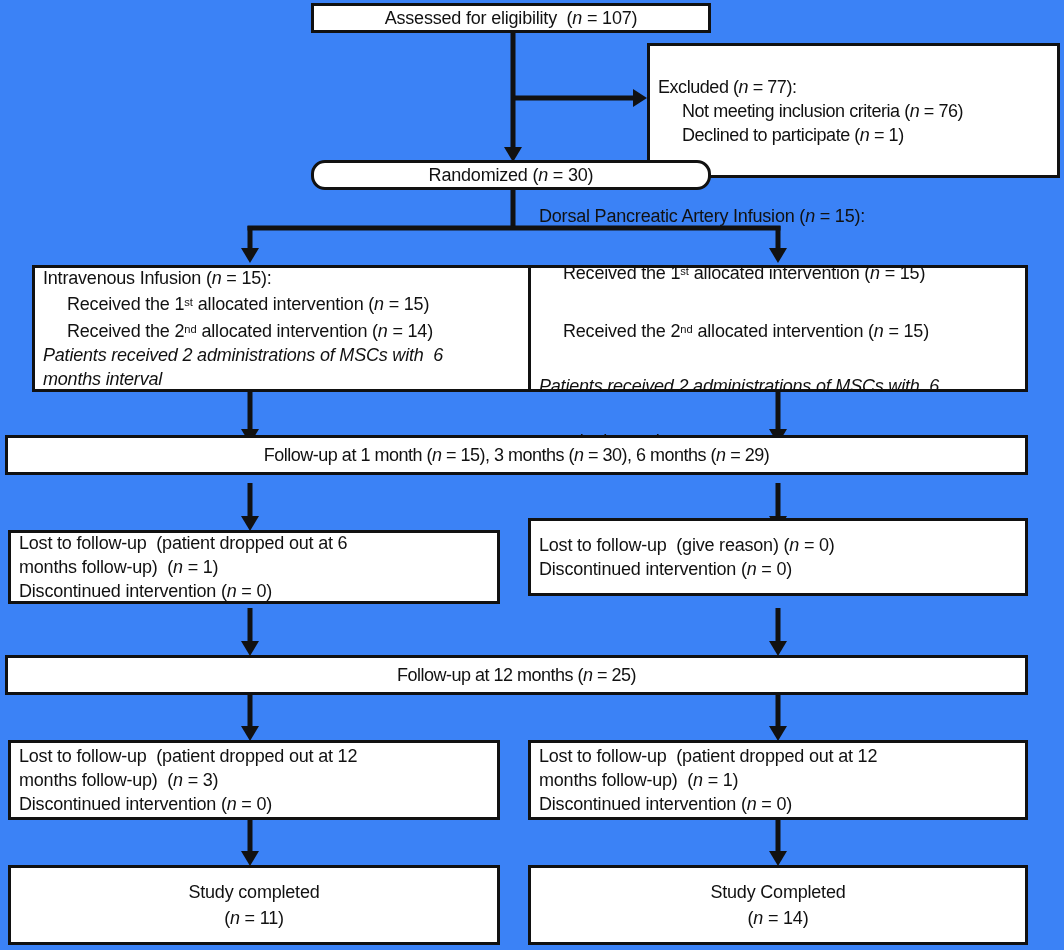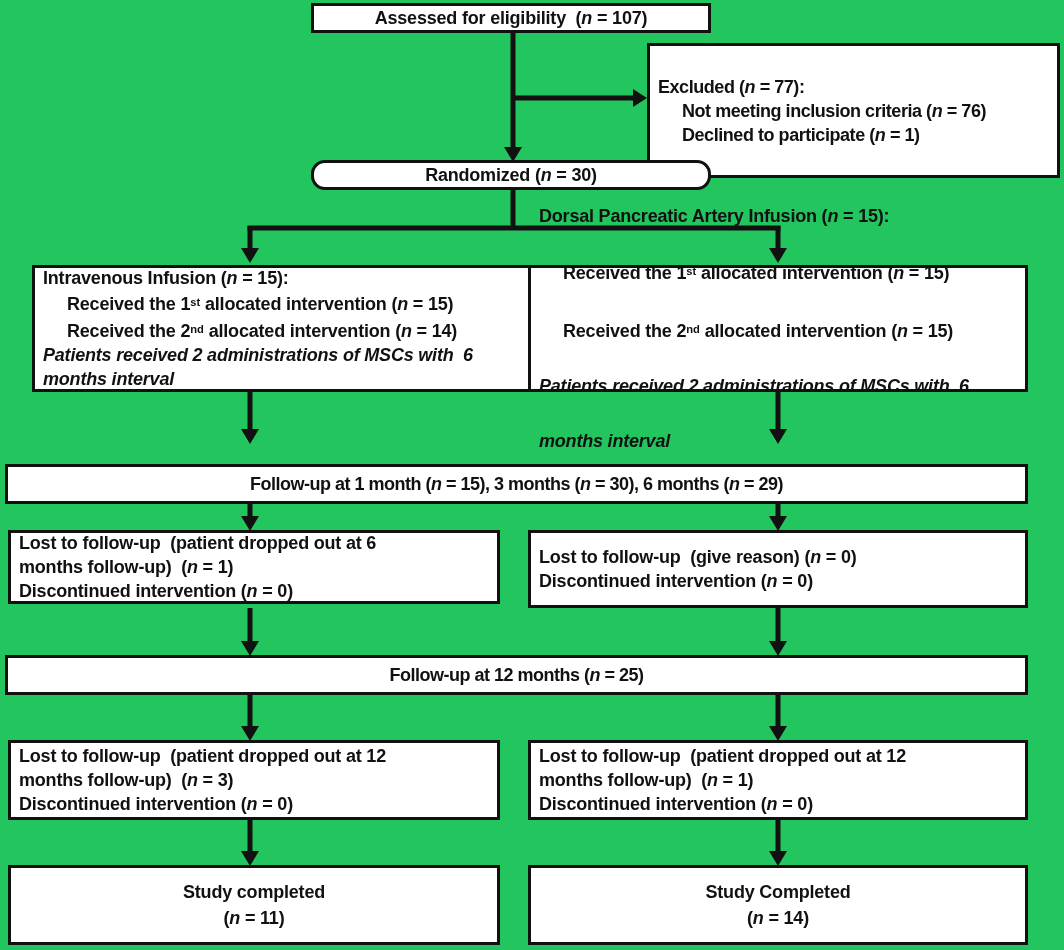--- a/index.html
+++ b/index.html
@@ -1,18 +1,18 @@
 <!DOCTYPE html>
 <html><head>
 <meta charset="utf-8">
 <style>
   html,body{margin:0;padding:0;background:#ffffff;}
   #canvas{
-    position:relative;width:1064px;height:950px;background:#22c55e;
-    font-family:"Liberation Sans",sans-serif;font-weight:bold;color:#111111;
+    position:relative;width:1064px;height:950px;background:#3b82f6;
+    font-family:"Liberation Sans",sans-serif;font-weight:normal;color:#111111;
     overflow:hidden;
   }
   #connectors{position:absolute;left:0;top:0;z-index:0;}
   .box{
     position:absolute;box-sizing:border-box;border:3px solid #111111;background:#ffffff;
     z-index:1;font-size:18px;letter-spacing:-0.2px;padding:3px 8px;
     display:flex;flex-direction:column;justify-content:center;
   }
   .box .line{white-space:nowrap;line-height:24px;}
   .box .indent{padding-left:24px;}
@@ -21,23 +21,23 @@
   .center{text-align:center;}
   .center .line{white-space:normal;}
   .condensed{letter-spacing:-0.5px;}
   .tight{letter-spacing:-0.45px;}
 
   #b-assessed  {left:311px;top:3px;  width:400px;height:30px;}
   #b-excluded  {left:647px;top:43px; width:413px;height:135px;}
   #b-randomized{left:311px;top:160px;width:400px;height:30px;border-radius:14px;}
   #b-arm-left  {left:8px;  top:265px;width:576px;height:127px;margin-left:24px;}
   #b-arm-right {left:528px;top:265px;width:500px;height:127px;gap:31px;}
-  #b-fu1       {left:5px;  top:464px;width:1023px;height:40px;}
+  #b-fu1       {left:5px;  top:435px;width:1023px;height:40px;}
   #b-lost1l    {left:8px;  top:530px;width:492px;height:74px;}
-  #b-lost1r    {left:528px;top:530px;width:500px;height:78px;}
+  #b-lost1r    {left:528px;top:518px;width:500px;height:78px;}
   #b-fu2       {left:5px;  top:655px;width:1023px;height:40px;}
   #b-lost2l    {left:8px;  top:740px;width:492px;height:80px;}
   #b-lost2r    {left:528px;top:740px;width:500px;height:80px;}
   #b-studyl    {left:8px;  top:865px;width:492px;height:80px;}
   #b-studyr    {left:528px;top:865px;width:500px;height:80px;}
   #b-studyl .line,#b-studyr .line{line-height:26px;text-align:center;}
 </style>
 </head>
 <body>
 

